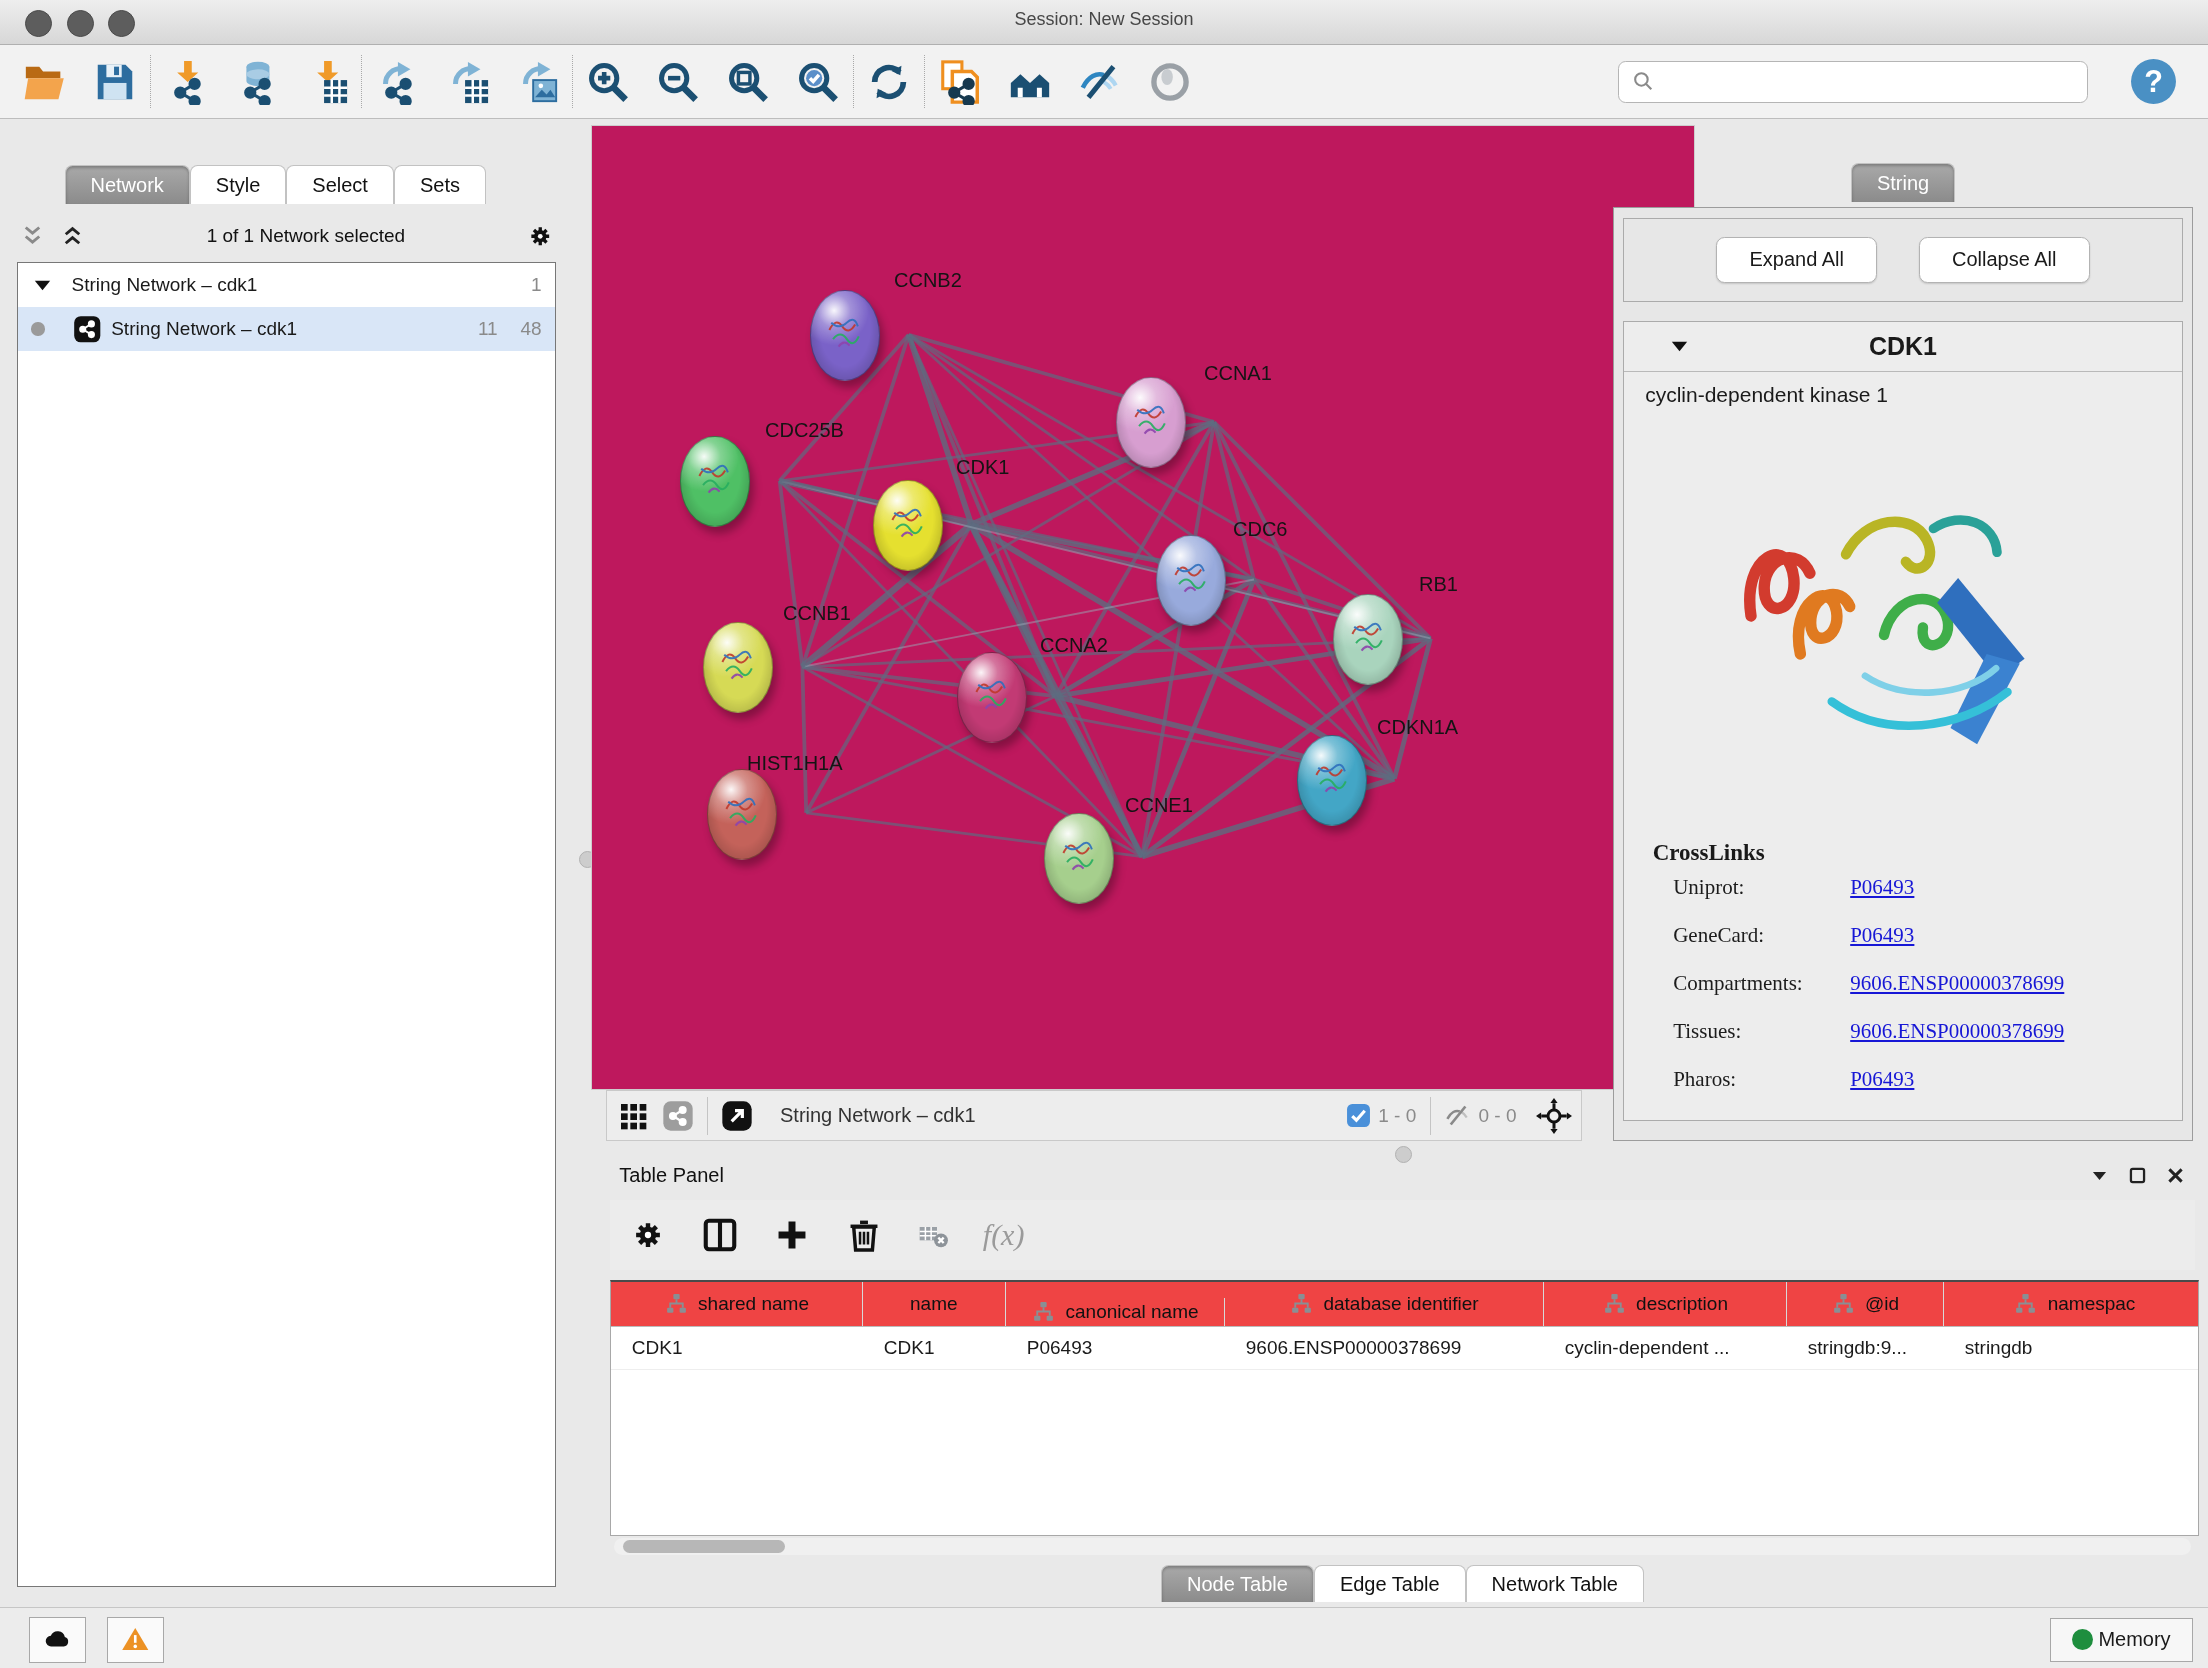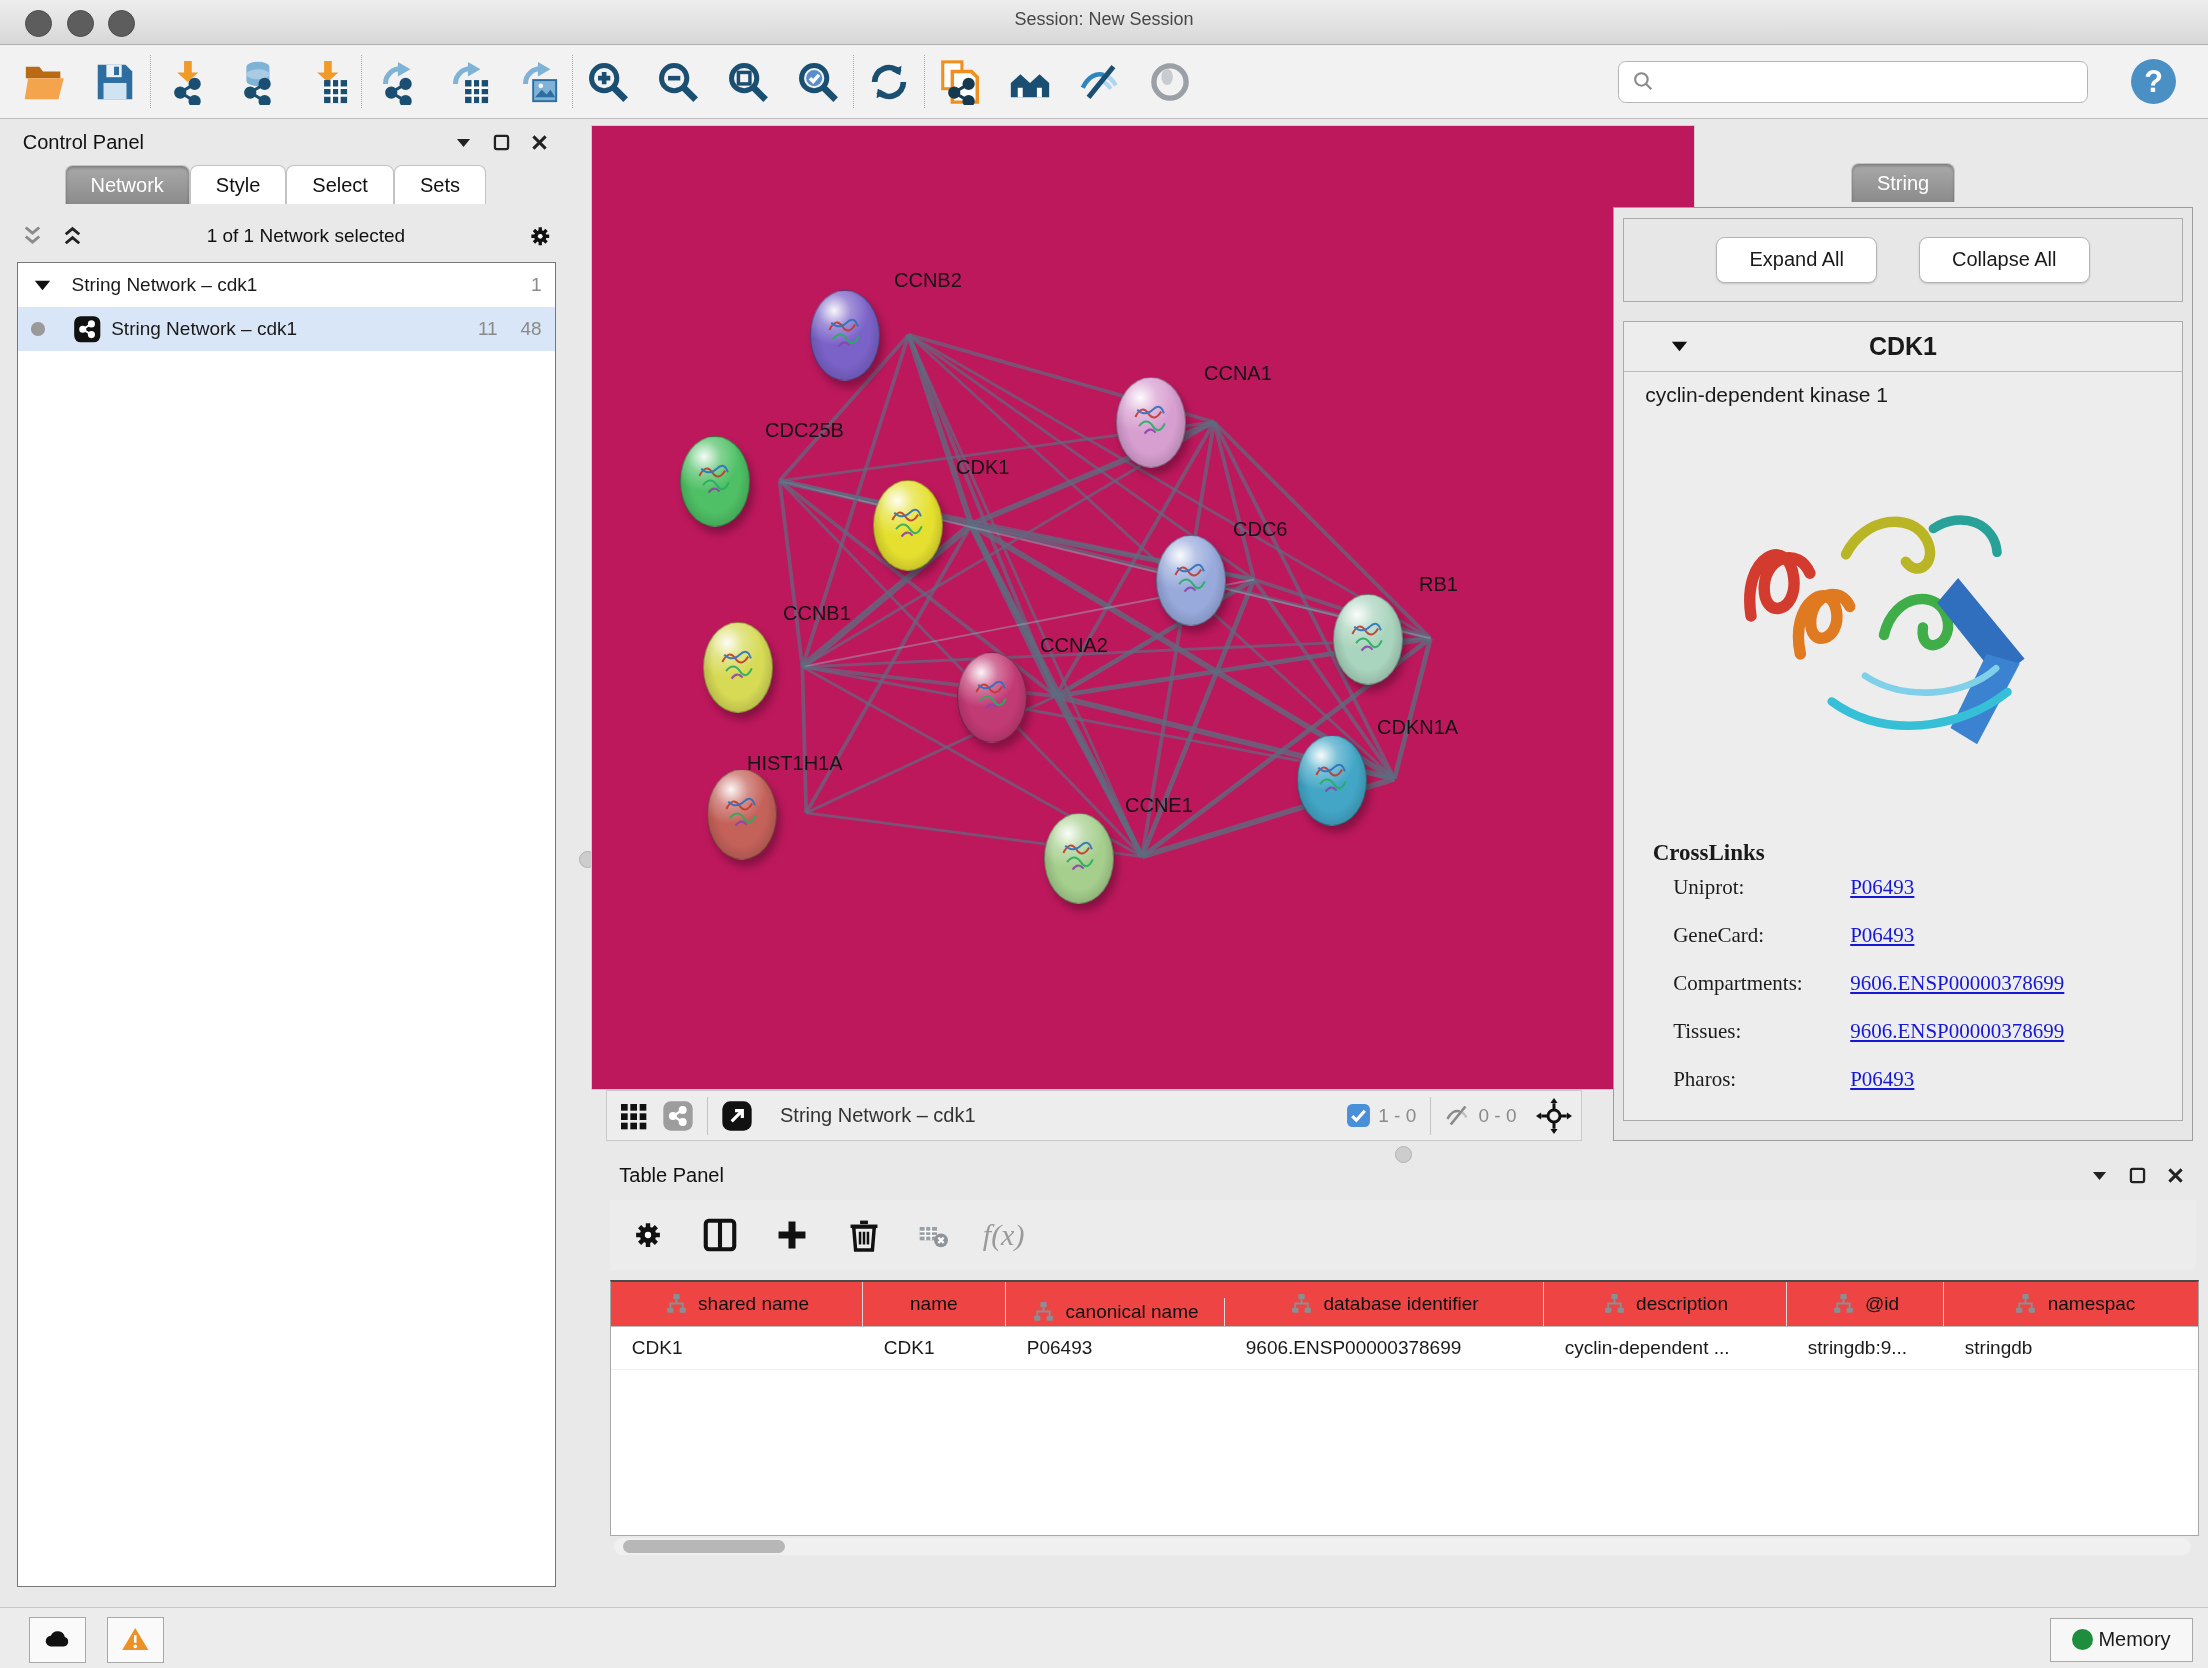--- a/index.html
+++ b/index.html
@@ -336,40 +336,20 @@
   </div>
   <div class="tb-help">
     <span><svg viewBox="0 0 24 24" width="100%" height="100%">
           <circle cx="12" cy="12" r="11" fill="#4a90c4"></circle>
           <text x="12" y="17" text-anchor="middle" font-size="15" font-weight="bold" fill="#fff" font-family="Liberation Sans, DejaVu Sans, sans-serif">?</text>
         </svg></span>
   </div>
 </div>
 
 <div class="control-panel">
-  <div class="panel-head" style="padding:0 13.3px">
-    <span class="panel-title">Control Panel</span>
-    <span class="win-icons">
-      <span>
-          <svg viewBox="0 0 24 24" width="100%" height="100%">
-            <path d="M4.5 8h15L12 17z" fill="#222"></path>
-          </svg>
-        </span>
-      <span>
-          <svg viewBox="0 0 24 24" width="100%" height="100%">
-            <rect x="4.5" y="4.5" width="15" height="15" rx="2" fill="none" stroke="#222" stroke-width="2.6"></rect>
-          </svg>
-        </span>
-      <span>
-          <svg viewBox="0 0 24 24" width="100%" height="100%">
-            <path d="M5 5l14 14M19 5L5 19" stroke="#222" stroke-width="3.4"></path>
-          </svg>
-        </span>
-    </span>
-  </div>
   <div class="cp-tabs">
       <div class="tab selected">Network</div>
       <div class="tab">Style</div>
       <div class="tab">Select</div>
       <div class="tab">Sets</div>
     </div>
   <div class="cp-toolsrow">
     <span style="margin-right:13.3px">
         <svg viewBox="0 0 24 24" width="27" height="27">
           <g stroke="#8a8a8a" stroke-width="2.6" fill="none">
@@ -889,20 +869,25 @@
           <div class="cell" style="width: 319px;">9606.ENSP00000378699</div>
           <div class="cell" style="width: 243px;">cyclin-dependent ...</div>
           <div class="cell" style="width: 157px;">stringdb:9...</div>
           <div class="cell" style="width: 262px;">stringdb</div>
         </div>
       </div>
   </div>
   <div class="hscroll">
     <div class="hthumb"></div>
   </div>
+  <div class="tp-tabs">
+      <div class="tab selected">Node Table</div>
+      <div class="tab">Edge Table</div>
+      <div class="tab">Network Table</div>
+    </div>
 </div>
 
 <div class="statusbar">
   <div class="sb-btn" style="left:28.5px">
     <span>
         <svg viewBox="0 0 24 24" width="100%" height="100%">
           <path d="M7 18a4.5 4.5 0 0 1-.4-9A6.2 6.2 0 0 1 18.4 10.2 4 4 0 0 1 17.5 18z" fill="#111"></path>
         </svg>
       </span>
   </div>

